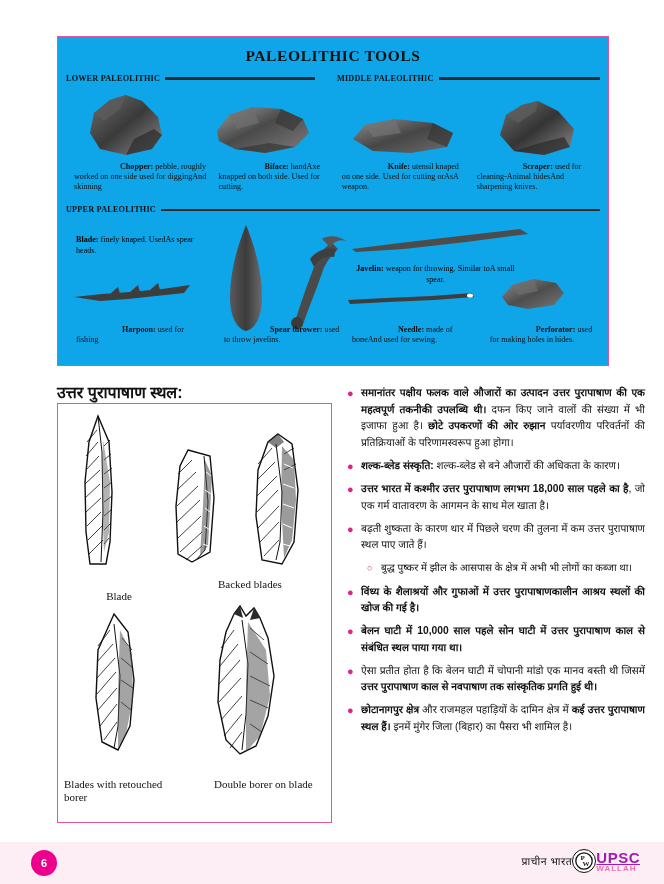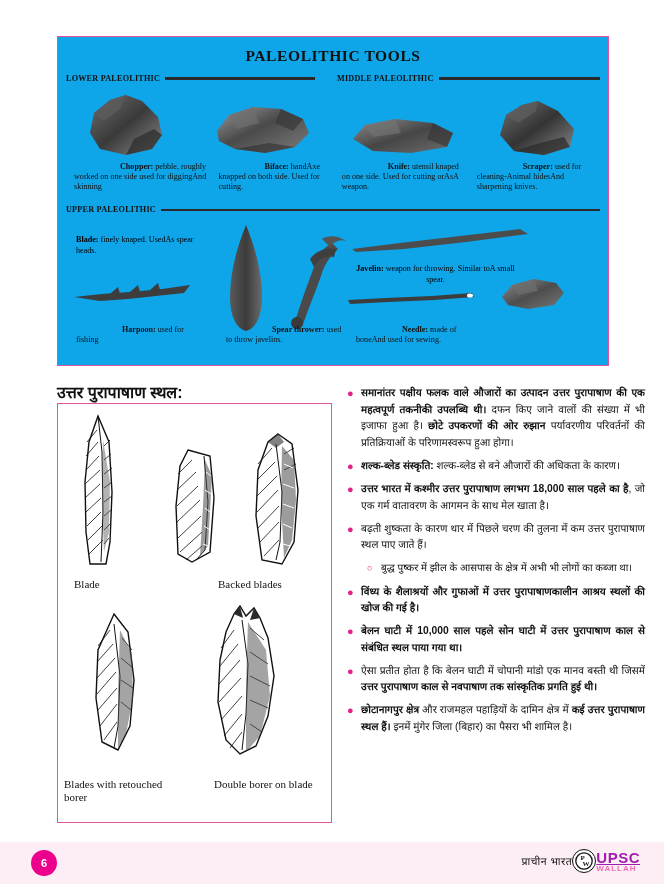--- a/index.html
+++ b/index.html
@@ -342,20 +342,23 @@
 
     <div class="bottom-caps">
       <div class="cap bc1">
         <b>Harpoon:</b><span> used for fishing</span>
       </div>
       <div class="cap bc2">
         <b>Spear thrower:</b><span> used to throw javelins.</span>
       </div>
       <div class="cap bc3">
         <b>Needle:</b><span> made of boneAnd used for sewing.</span>
+      </div>
+      <div class="cap bc4">
+        <b>Perforator:</b><span> used for making holes in hides.</span>
       </div>
     </div>
   </div>
 </div>
 
 <div class="hindi-head">उत्तर पुरापाषाण स्थल:</div>
 
 <div class="fig-panel">
 
   <svg style="position:absolute;left:18px;top:8px;" width="50" height="160" viewBox="0 0 50 160">
@@ -463,21 +466,21 @@
       <path d="M40 24 L54 36"></path>
         <path d="M40 48 L58 60"></path>
         <path d="M40 72 L60 82"></path>
       <path d="M40 96 L58 104"></path>
         <path d="M40 120 L52 128"></path>
     </g>
     <path d="M38 18 L56 46 L60 92 L50 132 L36 148 L36 80 Z" fill="#4a4a4a" opacity=".5"></path>
     <path d="M24 10 L30 2 L33 14 Z M44 4 L50 14 L40 16 Z" fill="#2b2b2b"></path>
   </svg>
 
-  <div class="fig-caption" style="left:16px; top:174px; width:90px; text-align:left;">Blade</div>
+  <div class="fig-caption" style="left:16px; top:186px; width:90px; text-align:center;">Blade</div>
   <div class="fig-caption" style="left:160px; top:174px; width:110px;">Backed blades</div>
   <div class="fig-caption" style="left:6px; top:374px; width:120px;">Blades with retouched borer</div>
   <div class="fig-caption" style="left:156px; top:374px; width:125px;">Double borer on blade</div>
 </div>
 
 <div class="bullets">
   <div class="bullet">
     <span class="dot">●</span>
     <span class="btxt"><b>समानांतर पक्षीय फलक वाले औजारों का उत्पादन उत्तर पुरापाषाण की एक महत्वपूर्ण तकनीकी उपलब्धि थी।</b> दफन किए जाने वालों की संख्या में भी इजाफा हुआ है। <b>छोटे उपकरणों की ओर रुझान</b> पर्यावरणीय परिवर्तनों की प्रतिक्रियाओं के परिणामस्वरूप हुआ होगा।</span>
   </div>

